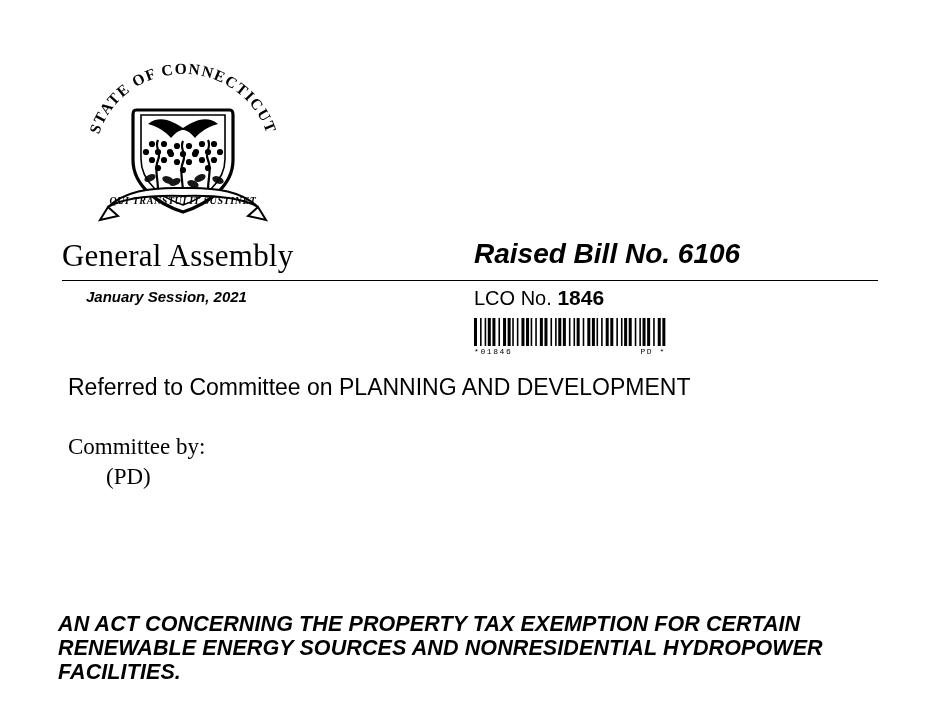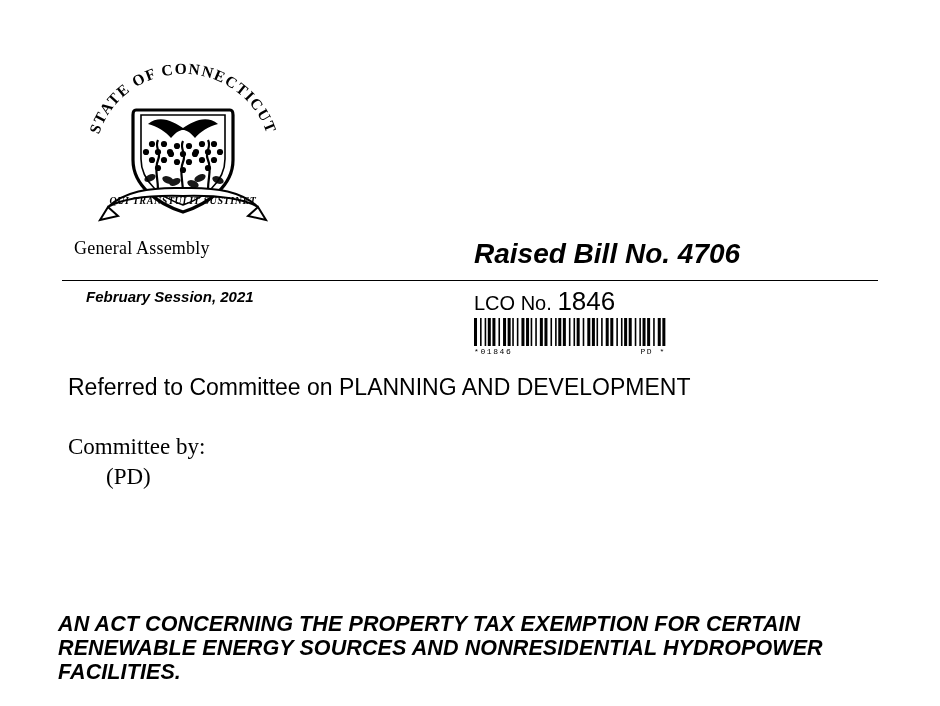--- a/index.html
+++ b/index.html
@@ -29,24 +29,24 @@
   
   .header-row {
     position: absolute;
     left: 62px;
     top: 238px;
     width: 816px;
     height: 42px;
   }
   .general-assembly {
     position: absolute;
-    left: 12px;
+    left: 0;
     top: 0px;
     font-family: "Liberation Serif", serif;
-    font-size: 18px;
+    font-size: 31px;
     letter-spacing: 0.2px;
     white-space: nowrap;
   }
   .raised-bill {
     position: absolute;
     left: 412px;
     top: 0px;
     font-family: "Liberation Sans", sans-serif;
     font-style: italic;
     font-weight: bold;
@@ -75,22 +75,22 @@
   }
   .lco-line {
     position: absolute;
     left: 474px;
     top: 286px;
     font-family: "Liberation Sans", sans-serif;
     font-size: 20px;
     white-space: nowrap;
   }
   .lco-line .lco-num {
-    font-weight: normal;
-    font-size: 26px;
+    font-weight: bold;
+    font-size: 21px;
   }
 
   
   .barcode-wrap {
     position: absolute;
     left: 474px;
     top: 318px;
     width: 192px;
   }
   .barcode-bars {
@@ -213,25 +213,25 @@
 
     <path d="M 30,155 C 46,140 70,135 105,136 C 140,135 164,140 180,155 C 164,146 140,143 105,144 C 70,143 46,146 30,155 Z" fill="#ffffff" stroke="#000" stroke-width="2"></path>
     <path d="M 30,155 L 22,168 L 40,164 Z" fill="#ffffff" stroke="#000" stroke-width="2"></path>
     <path d="M 180,155 L 188,168 L 170,164 Z" fill="#ffffff" stroke="#000" stroke-width="2"></path>
     <text x="105" y="152" text-anchor="middle" font-family="Liberation Serif, serif" font-size="10" font-style="italic" font-weight="bold" letter-spacing="0.6" fill="#000">QUI TRANSTULIT SUSTINET</text>
   </svg>
 </div>
 
 <div class="header-row">
   <div class="general-assembly">General Assembly</div>
-  <div class="raised-bill">Raised Bill No. 4706</div>
+  <div class="raised-bill">Raised Bill No. 6106</div>
 </div>
 <div class="rule"></div>
 
-<div class="session">February Session, 2021</div>
+<div class="session">January Session, 2021</div>
 
 <div class="lco-line">
   <span>LCO No.</span>
   <span class="lco-num">1846</span>
 </div>
 
 <div class="barcode-wrap">
   <svg class="barcode-bars" viewBox="0 0 192 28" preserveAspectRatio="none">
     <g id="bars" fill="#000">
         <rect x="0.00" y="0" width="3.01" height="28"></rect>

